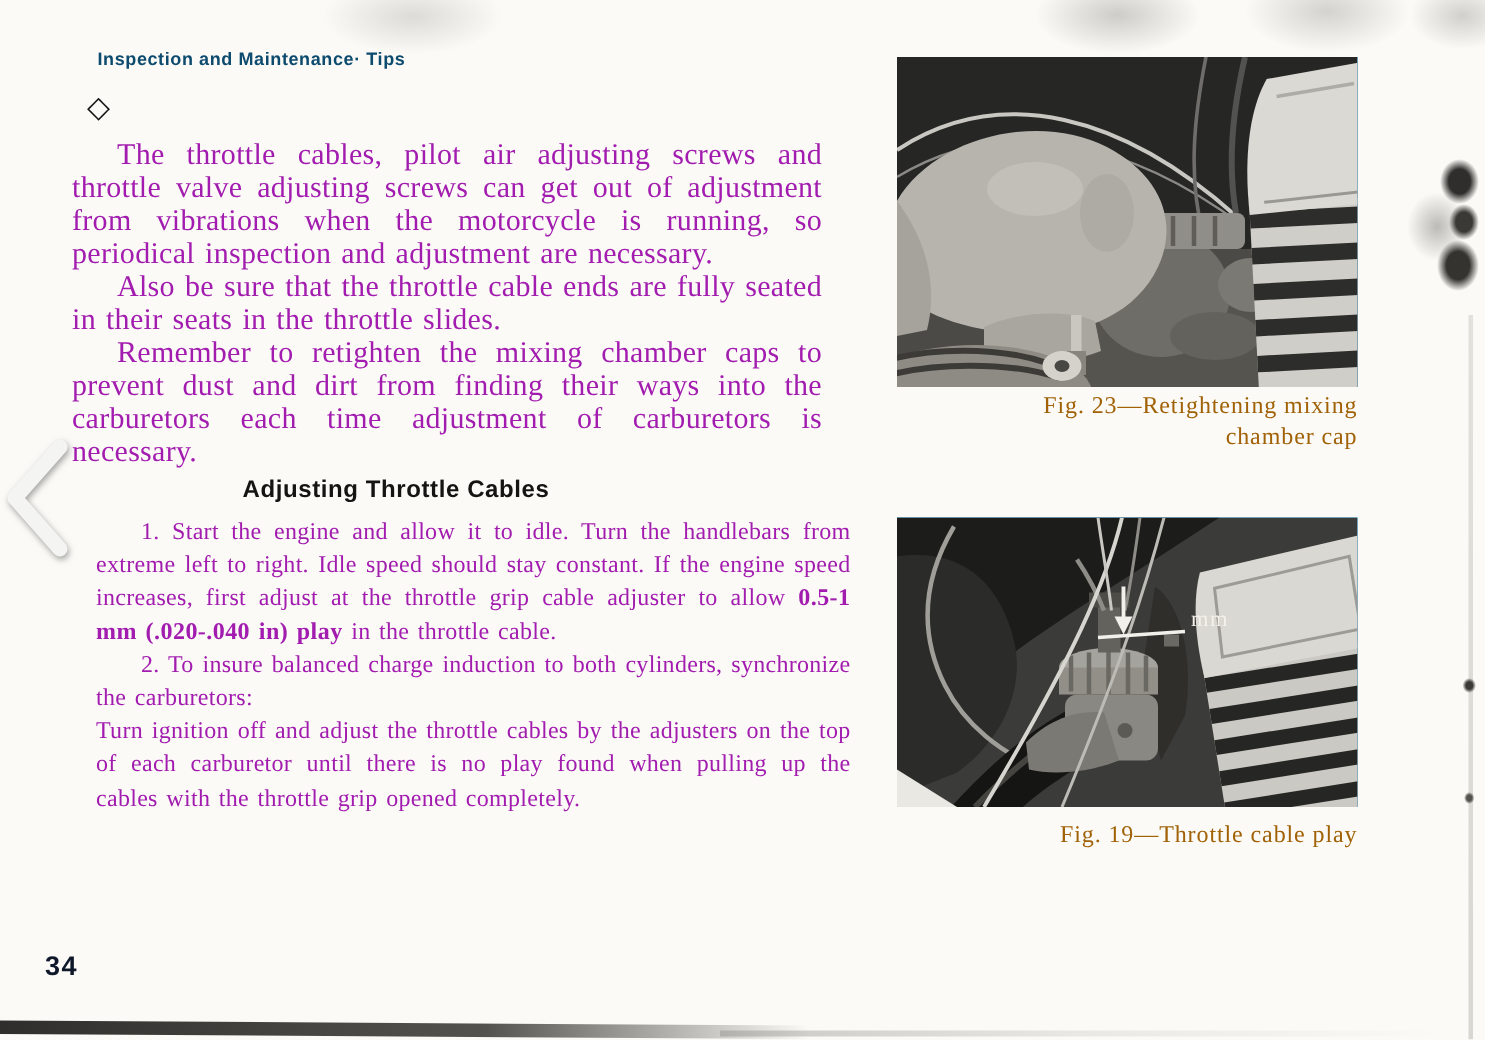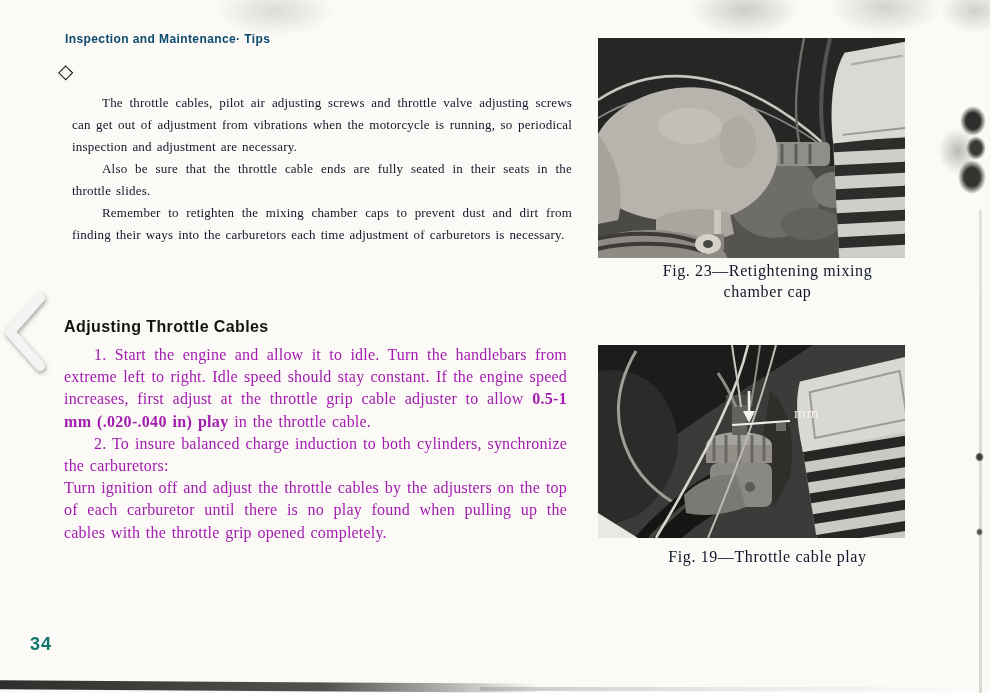--- a/index.html
+++ b/index.html
@@ -17,51 +17,51 @@
     font-size:12px;font-weight:600;letter-spacing:.4px;color:#0c4a6e;
   }
   .section-title{
     left:58px;top:59px;width:480px;
     font-family:"Liberation Sans","DejaVu Sans",sans-serif;
     font-size:22px;font-weight:700;letter-spacing:1.2px;color:#141311;
     display:flex;align-items:center;
   }
   .section-title .diamond{font-weight:400;font-size:20px;margin-right:2px;}
   .bodycol{
-    left:72px;top:92px;width:500px;
-    font-size:13px;line-height:22px;text-align:justify;
-    letter-spacing:.2px;word-spacing:1.5px;color:#0f172a;
+    left:48px;top:92px;width:500px;
+    font-size:20px;line-height:22px;text-align:justify;
+    letter-spacing:.2px;word-spacing:1.5px;color:#a21caf;
   }
   .bodycol p{margin:0;text-indent:30px;}
   .subheading{
     left:64px;top:318px;width:400px;
     font-family:"Liberation Sans","DejaVu Sans",sans-serif;
-    font-size:16px;font-weight:700;letter-spacing:.4px;color:#151412;
+    font-size:16px;font-weight:700;letter-spacing:.4px;color:#151412;text-align:center;
   }
   .stepscol{
     left:64px;top:344px;width:503px;
     font-size:16px;line-height:22.2px;text-align:justify;
     letter-spacing:.2px;word-spacing:1.5px;color:#a21caf;
   }
   .stepscol p{margin:0;text-indent:30px;}
   .stepscol p.noindent{text-indent:0;}
   .stepscol b{letter-spacing:.3px;}
   .page-number{
     left:30px;top:634px;
     font-family:"Liberation Sans","DejaVu Sans",sans-serif;
-    font-size:18px;font-weight:700;color:#0f766e;letter-spacing:1px;
+    font-size:18px;font-weight:700;color:#0f172a;letter-spacing:1px;
   }
   
   .photo{left:598px;width:307px;overflow:hidden;background:#0369a1;}
   #photo23{top:38px;height:220px;}
   #photo24{top:345px;height:193px;}
   .photo svg{display:block;}
   .caption{
-    left:614px;width:307px;text-align:center;
-    font-size:16px;line-height:21px;letter-spacing:.6px;color:#0f172a;
+    left:598px;width:307px;text-align:right;
+    font-size:16px;line-height:21px;letter-spacing:.6px;color:#a16207;
   }
   #caption23{top:260px;}
   #caption24{top:546px;}
   .photo-annotation{
     position:absolute;left:196px;top:60px;
     color:#f3f1ea;font-size:15px;letter-spacing:1px;
     font-family:"Liberation Serif","DejaVu Serif",serif;
   }
   
   .smudge{border-radius:50%;pointer-events:none;}

